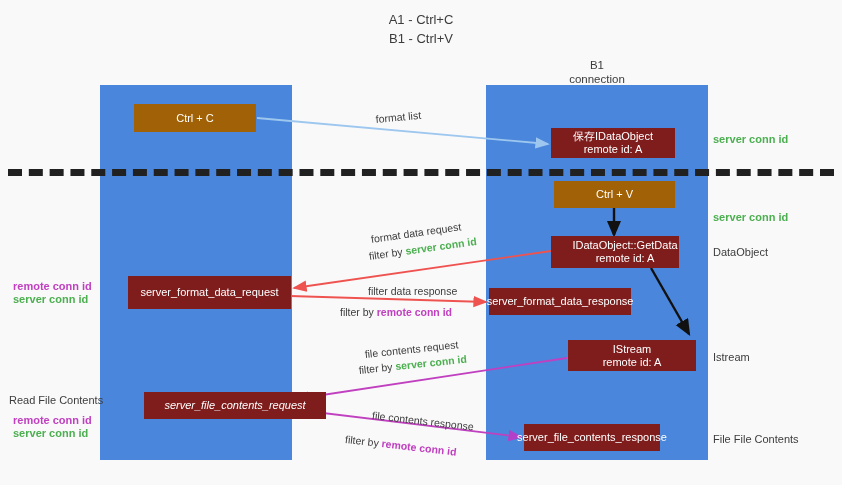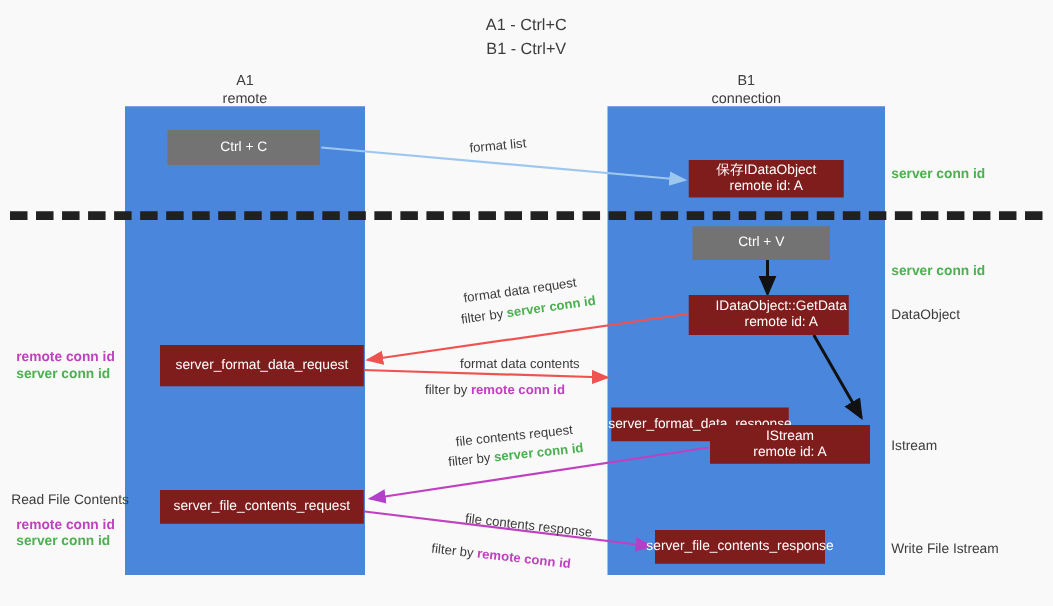--- a/index.html
+++ b/index.html
@@ -30,21 +30,21 @@
     line-height:14px;
   }
   #head-a{left:100px;top:58px;width:192px;}
   #head-b{left:486px;top:58px;width:222px;}
 
   .node{
     position:absolute;box-sizing:border-box;
     display:flex;flex-direction:column;align-items:center;justify-content:center;
     color:#ffffff;font-size:11px;line-height:13px;text-align:center;
   }
-  .node.green{background:#737373;}
+  .node.green{background:#a16207;}
   .node.orange{background:#7f1d1d;}
 
   .side-label{
     position:absolute;font-size:11px;color:#3c3c3c;line-height:14px;
   }
   .green-txt{color:#4caf50;font-weight:bold;}
   .purple-txt{color:#c040c0;font-weight:bold;}
 
   .edge-label{
     position:absolute;font-size:10.5px;color:#3c3c3c;line-height:14px;
@@ -63,24 +63,20 @@
 </head>
 <body>
 
 <div id="canvas">
 
   <div class="title">
     <div>A1 - Ctrl+C</div>
     <div>B1 - Ctrl+V</div>
   </div>
 
-  <div class="col-head" id="head-a">
-    <div>A1</div>
-    <div>remote</div>
-  </div>
   <div class="col-head" id="head-b">
     <div>B1</div>
     <div>connection</div>
   </div>
 
   <div class="col" id="col-a"></div>
   <div class="col" id="col-b"></div>
 
   <svg class="svg-layer" viewBox="0 0 842 485">
     <defs>
@@ -119,78 +115,78 @@
   <div class="dash-sep"></div>
 
   <div class="node green" style="left:134px;top:104px;width:122px;height:28px;">
     <span>Ctrl + C</span>
   </div>
 
   <div class="node orange" style="left:128px;top:276px;width:163px;height:33px;">
     <span>server_format_data_request</span>
   </div>
 
-  <div class="node orange" style="left:128px;top:392px;width:163px;height:27px;">
+  <div class="node orange" style="left:144px;top:392px;width:182px;height:27px;font-style:italic;">
     <span>server_file_contents_request</span>
   </div>
 
   <div class="node orange" style="left:551px;top:128px;width:124px;height:30px;">
     <span>保存IDataObject</span>
     <span>remote id: A</span>
   </div>
 
-  <div class="node green" style="left:554px;top:181px;width:110px;height:27px;">
+  <div class="node green" style="left:554px;top:181px;width:121px;height:27px;">
     <span>Ctrl + V</span>
   </div>
 
   <div class="node orange" style="left:551px;top:236px;width:128px;height:32px;padding-left:20px;">
     <span>IDataObject::GetData</span>
     <span>remote id: A</span>
   </div>
 
-  <div class="node orange" style="left:489px;top:288px;width:142px;height:27px;margin-top:38px;">
+  <div class="node orange" style="left:489px;top:288px;width:142px;height:27px;">
     <span>server_format_data_response</span>
   </div>
 
   <div class="node orange" style="left:568px;top:340px;width:128px;height:31px;">
     <span>IStream</span>
     <span>remote id: A</span>
   </div>
 
   <div class="node orange" style="left:524px;top:424px;width:136px;height:27px;">
     <span>server_file_contents_response</span>
   </div>
 
   <div class="edge-label rot-a" style="left:375px;top:112px;">format list</div>
 
   <div class="edge-label rot-b" style="left:370px;top:232px;">format data request</div>
   <div class="edge-label rot-b" style="left:368px;top:249px;">
     <span>filter by </span><span class="green-txt">server conn id</span>
   </div>
 
-  <div class="edge-label" style="left:368px;top:284px;">format data contents</div>
+  <div class="edge-label" style="left:368px;top:284px;">filter data response</div>
   <div class="edge-label" style="left:340px;top:305px;">
     <span>filter by </span><span class="purple-txt">remote conn id</span>
   </div>
 
   <div class="edge-label rot-e" style="left:364px;top:347px;">file contents request</div>
   <div class="edge-label rot-e" style="left:358px;top:363px;">
     <span>filter by </span><span class="green-txt">server conn id</span>
   </div>
 
   <div class="edge-label rot-f" style="left:373px;top:408px;">file contents response</div>
   <div class="edge-label rot-f" style="left:346px;top:432px;">
     <span>filter by </span><span class="purple-txt">remote conn id</span>
   </div>
 
   <div class="side-label green-txt" style="left:713px;top:132px;">server conn id</div>
   <div class="side-label green-txt" style="left:713px;top:210px;">server conn id</div>
   <div class="side-label" style="left:713px;top:245px;">DataObject</div>
   <div class="side-label" style="left:713px;top:350px;">Istream</div>
-  <div class="side-label" style="left:713px;top:432px;">Write File Istream</div>
+  <div class="side-label" style="left:713px;top:432px;">File File Contents</div>
 
   <div class="side-label purple-txt" style="left:13px;top:279px;">remote conn id</div>
   <div class="side-label green-txt" style="left:13px;top:292px;">server conn id</div>
 
   <div class="side-label" style="left:9px;top:393px;">Read File Contents</div>
   <div class="side-label purple-txt" style="left:13px;top:413px;">remote conn id</div>
   <div class="side-label green-txt" style="left:13px;top:426px;">server conn id</div>
 
 </div>
 

